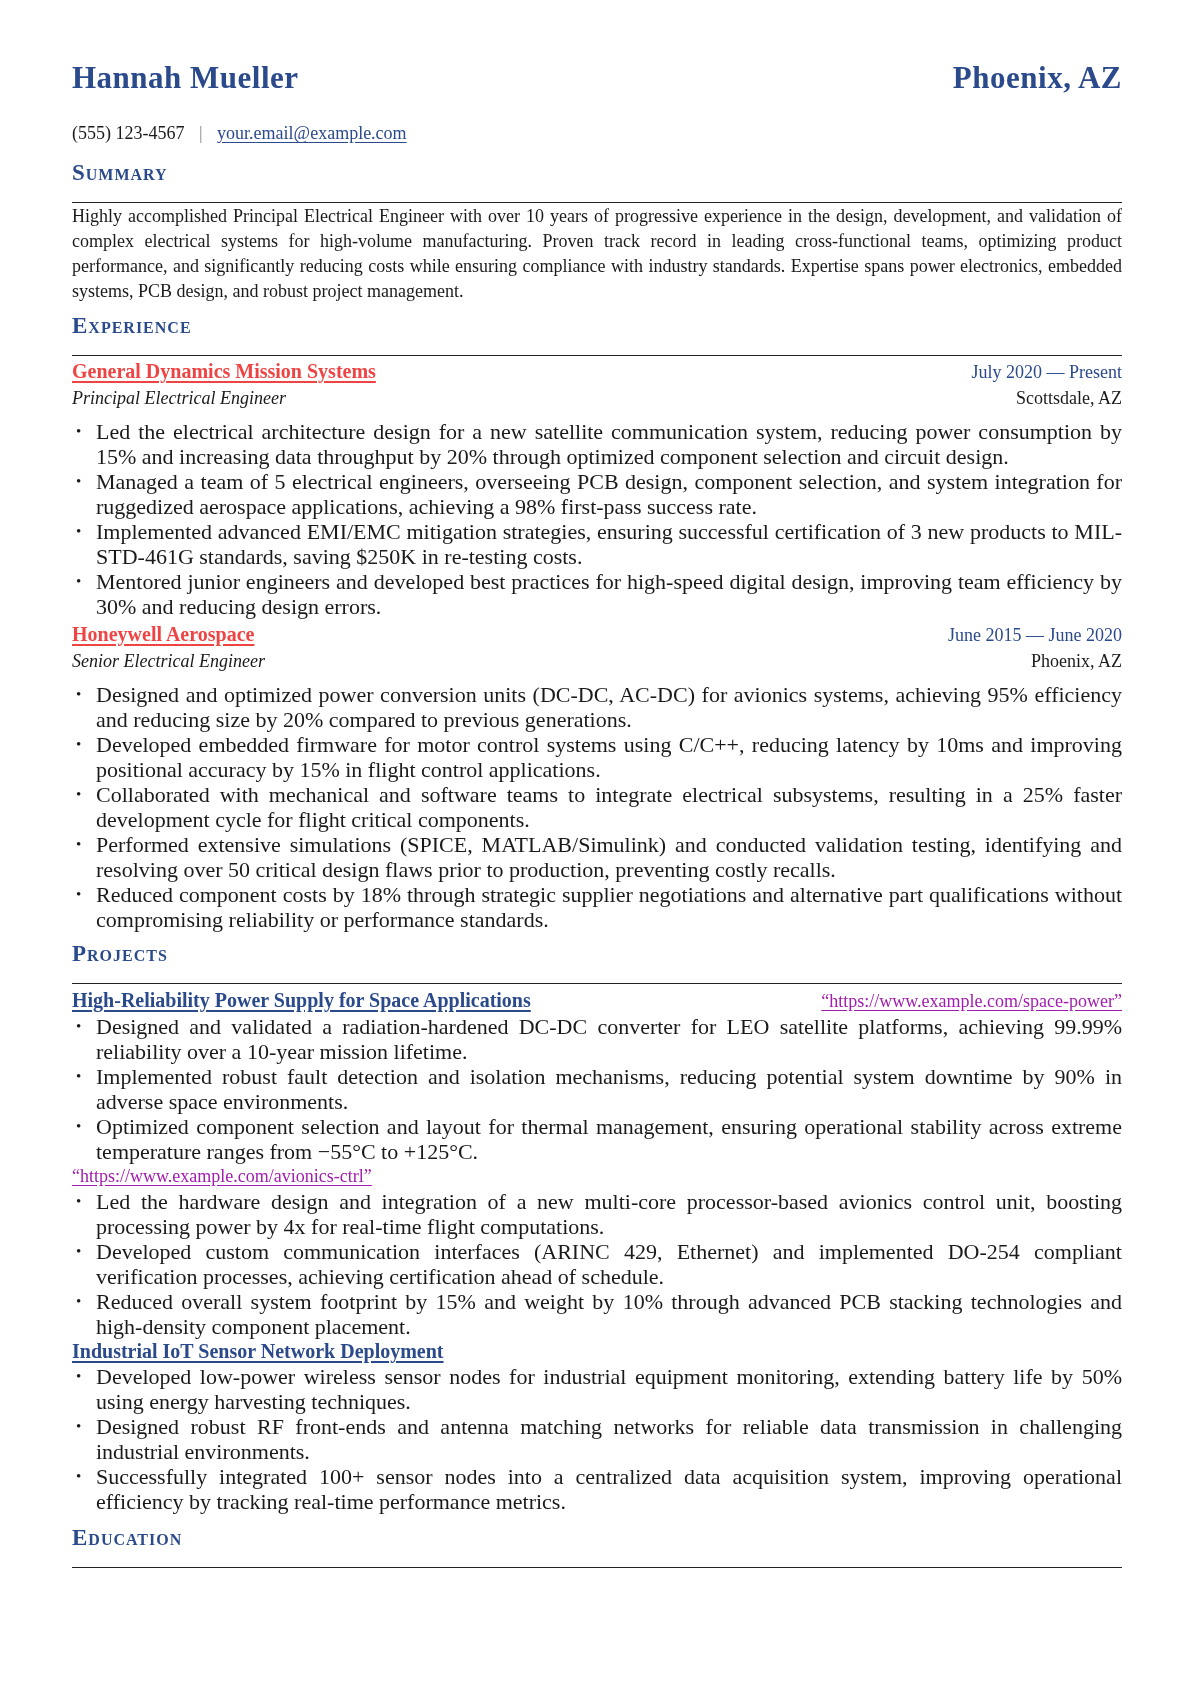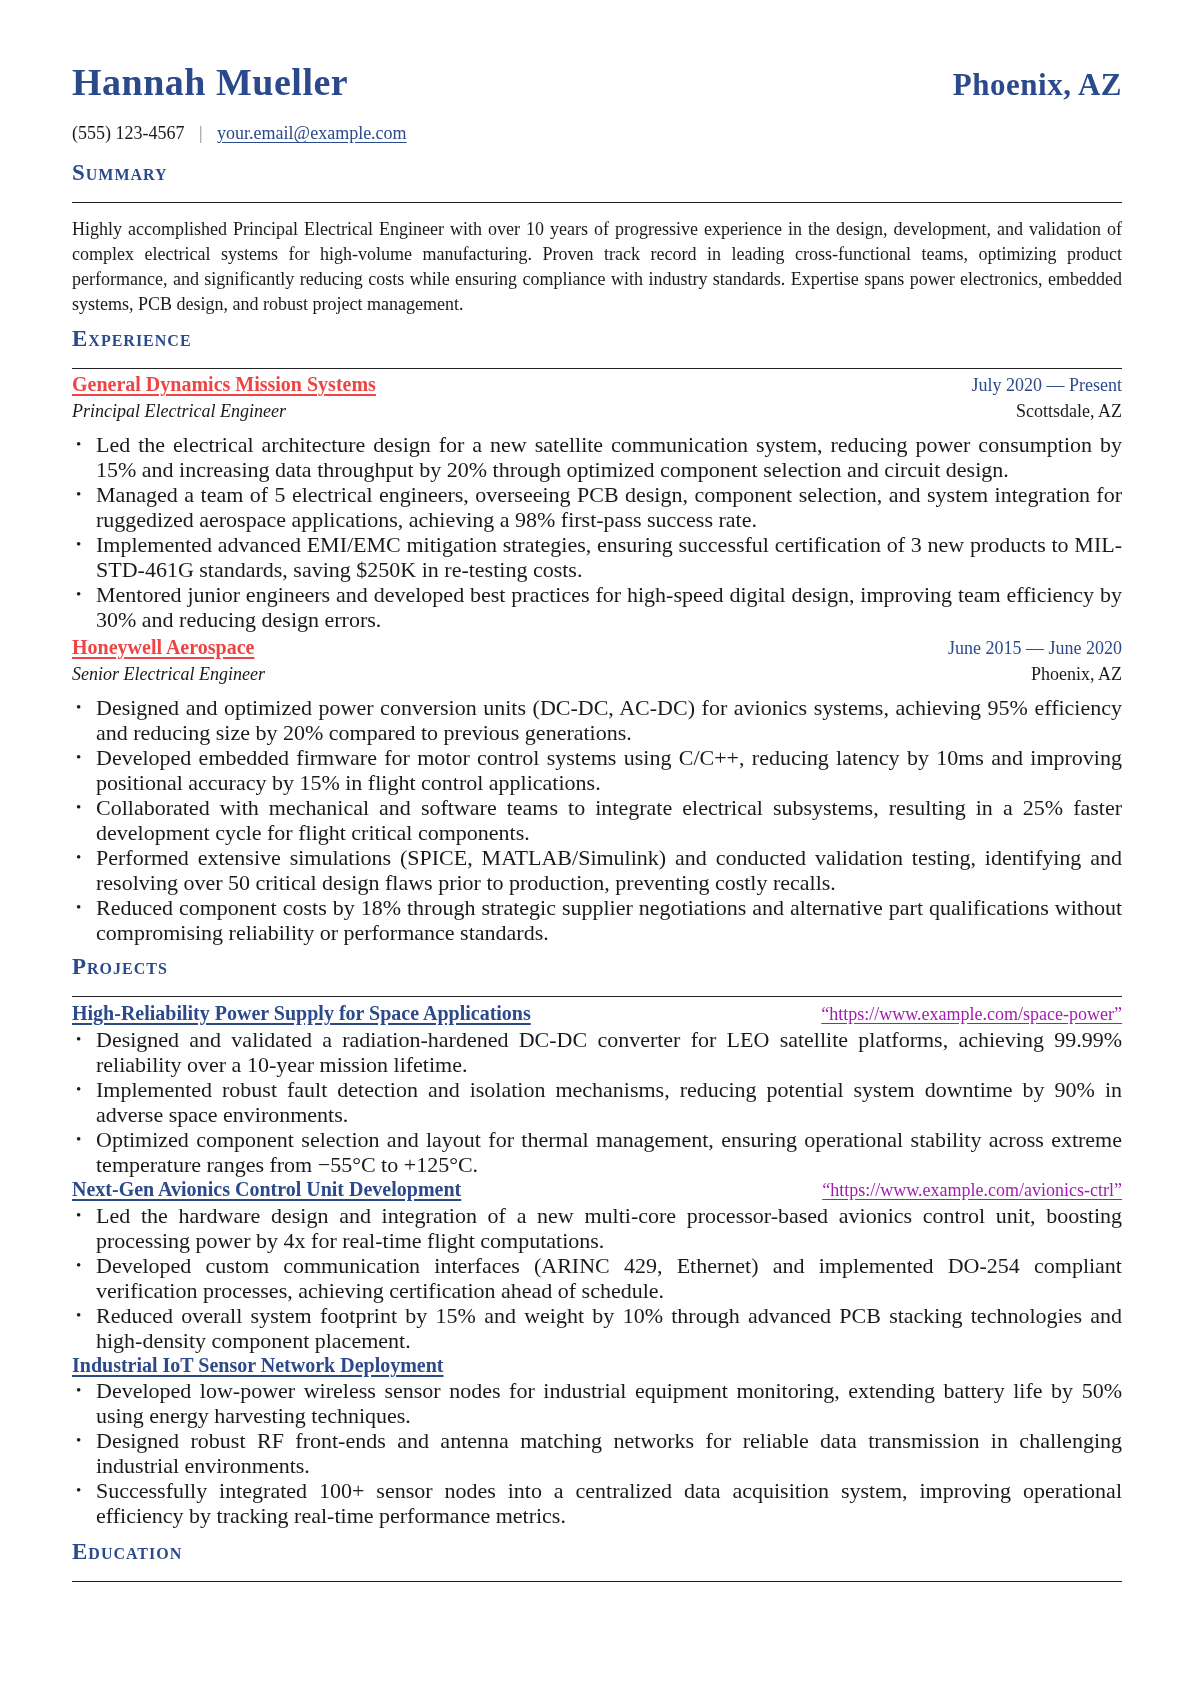--- a/index.html
+++ b/index.html
@@ -24,21 +24,21 @@
 
     .header-row {
       display: flex;
       justify-content: space-between;
       align-items: baseline;
       height: 44px;
     }
     .name {
       font-family: "Liberation Serif", serif;
       font-weight: bold;
-      font-size: 38px;
+      font-size: 31px;
       color: #2b4a8b;
       letter-spacing: 0.5px;
     }
     .location-top {
       font-family: "Liberation Serif", serif;
       font-weight: bold;
       font-size: 31px;
       color: #2b4a8b;
       letter-spacing: 0.5px;
     }
@@ -70,21 +70,21 @@
       padding-bottom: 15px;
       margin-top: 6px;
       line-height: 28px;
     }
 
     .summary {
       font-family: "Liberation Serif", serif;
       font-size: 18px;
       line-height: 25px;
       text-align: justify;
-      margin-top: 14px;
+      margin-top: 1px;
     }
 
     .entry-head {
       display: flex;
       justify-content: space-between;
       align-items: baseline;
       line-height: 26px;
     }
     .entry-org {
       font-family: "Liberation Serif", serif;
@@ -227,21 +227,20 @@
     </div>
     <ul class="bullets">
       <li>Designed and validated a radiation-hardened DC-DC converter for LEO satellite platforms, achieving 99.99% reliability over a 10-year mission lifetime.</li>
       <li>Implemented robust fault detection and isolation mechanisms, reducing potential system downtime by 90% in adverse space environments.</li>
       <li>Optimized component selection and layout for thermal management, ensuring operational stability across extreme temperature ranges from −55°C to +125°C.</li>
     </ul>
   </div>
 
   <div>
     <div class="proj-head">
-      <a class="proj-title">Next-Gen Avionics Control Unit Development</a>
       <a class="proj-url">“https://www.example.com/avionics-ctrl”</a>
     </div>
     <ul class="bullets">
       <li>Led the hardware design and integration of a new multi-core processor-based avionics control unit, boosting processing power by 4x for real-time flight computations.</li>
       <li>Developed custom communication interfaces (ARINC 429, Ethernet) and implemented DO-254 compliant verification processes, achieving certification ahead of schedule.</li>
       <li>Reduced overall system footprint by 15% and weight by 10% through advanced PCB stacking technologies and high-density component placement.</li>
     </ul>
   </div>
 
   <div>

